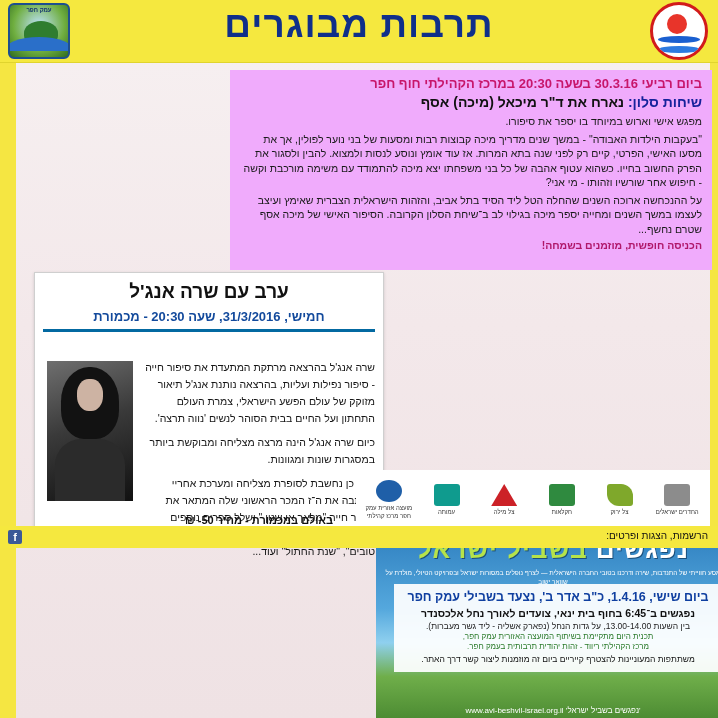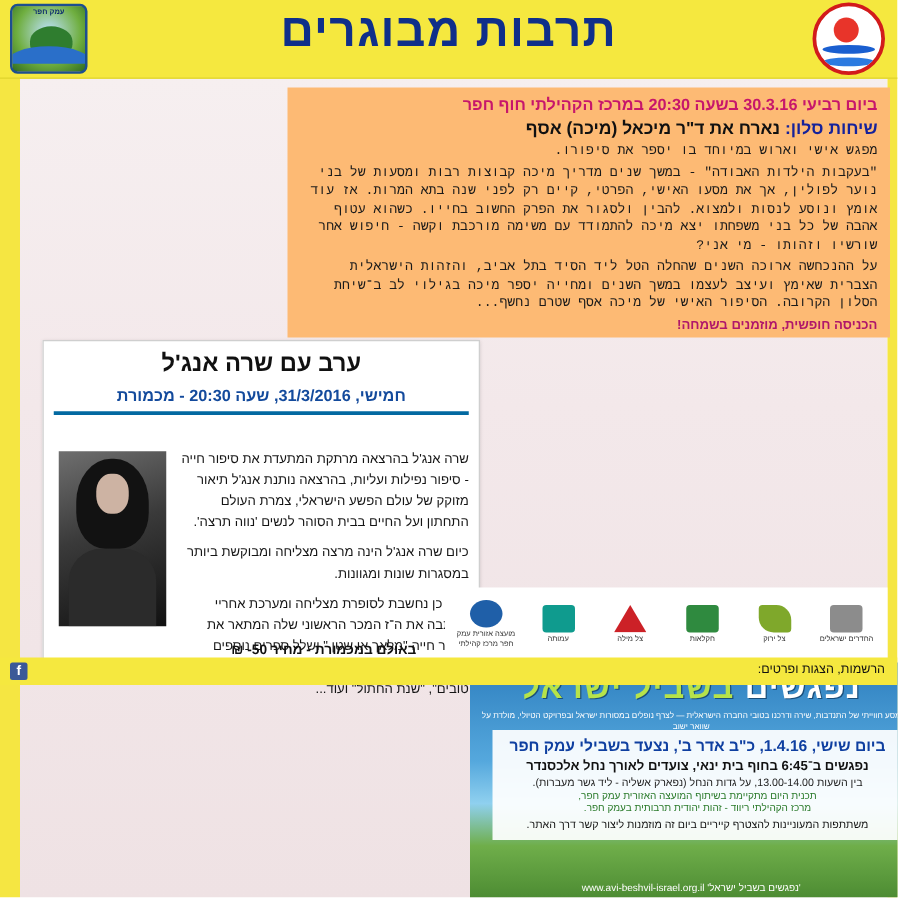--- a/index.html
+++ b/index.html
@@ -119,21 +119,21 @@
     left: 16px; top: 62px;
     width: 694px; height: 656px;
     background: linear-gradient(180deg,#f6eff0 0%, #f3e8ea 40%, #efe2e4 100%);
   }
 
   
   .salon {
     position: absolute;
     left: 230px; top: 70px;
     width: 482px; height: 200px;
-    background: #fdba74;
+    background: #f0abfc;
     padding: 6px 10px 4px 10px;
     box-sizing: border-box;
     direction: rtl;
     text-align: right;
   }
   .salon-date {
     font-size: 13px;
     font-weight: bold;
     color: #c7166b;
     margin-bottom: 3px;
@@ -143,21 +143,21 @@
     font-weight: bold;
     color: #15229b;
     margin-bottom: 4px;
   }
   .salon-title .lead { color:#111; }
   .salon-body {
     font-size: 10.5px;
     line-height: 14.5px;
     color: #1a1a1a;
   }
-  .salon-body p { margin: 0 0 3px 0; font-family: Liberation Mono, monospace; }
+  .salon-body p { margin: 0 0 3px 0; }
   .salon-footer {
     font-size: 10.5px;
     font-weight: bold;
     color: #b0176a;
     margin-top: 2px;
   }
 
   
   .angel-card {
     position: absolute;

